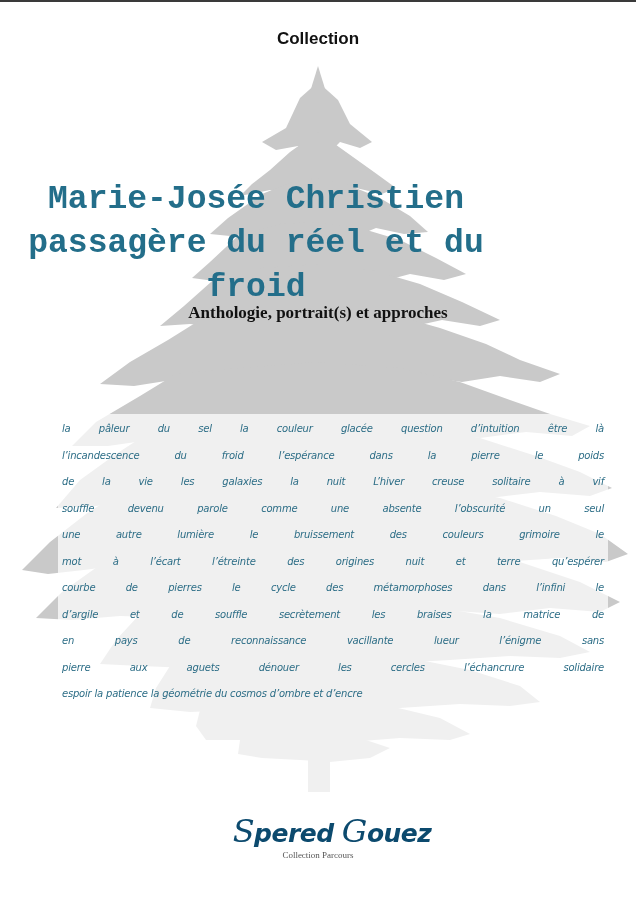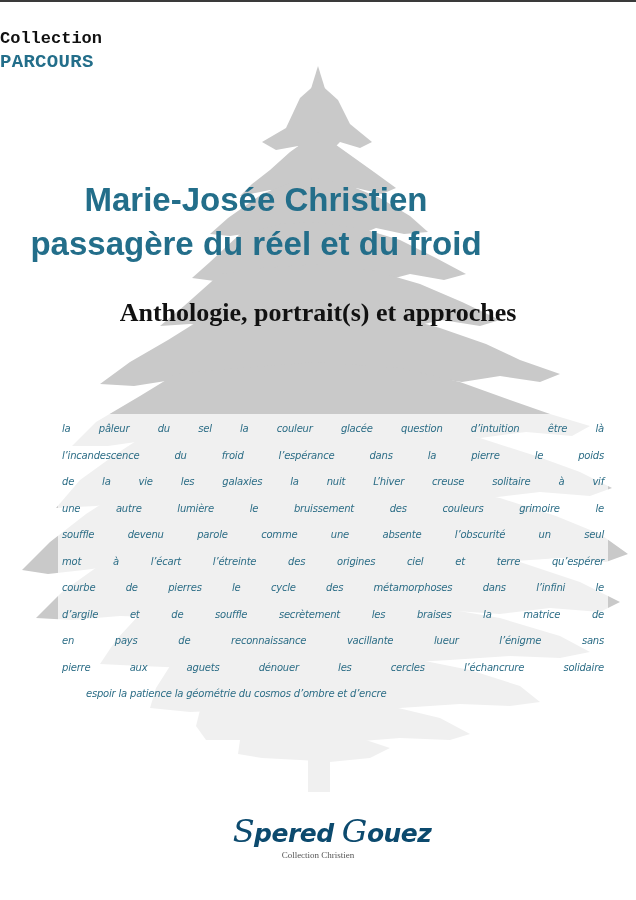--- a/index.html
+++ b/index.html
@@ -22,22 +22,23 @@
       top: 0;
       width: 636px;
       height: 900px;
       z-index: 0;
     }
     .collection-block {
       position: absolute;
       left: 0;
       width: 636px;
       top: 26px;
-      z-index: 2;
-      font-family: Liberation Mono, monospace;
+      text-align: center;
+      z-index: 2;
+      font-family: Liberation Sans, sans-serif;
     }
     .collection-label {
       font-size: 17px;
       line-height: 22px;
       color: #111111;
       font-weight: bold;
     }
     .collection-name {
       font-size: 19px;
       line-height: 24px;
@@ -45,41 +46,41 @@
       font-weight: bold;
       letter-spacing: 0.3px;
     }
     .title-block {
       position: absolute;
       left: 0;
       width: 512px;
       top: 176px;
       text-align: center;
       z-index: 2;
-      font-family: Liberation Sans, sans-serif;
+      font-family: Liberation Mono, monospace;
       color: #236e8a;
       font-weight: bold;
     }
     .author {
       font-size: 33px;
       line-height: 44px;
     }
     .book-title {
       font-size: 33px;
       line-height: 44px;
     }
     .subtitle {
       position: absolute;
       left: 0;
       width: 636px;
       top: 298px;
       text-align: center;
       z-index: 2;
       font-family: "Liberation Serif", "DejaVu Serif", serif;
-      font-size: 26px;
+      font-size: 17px;
       line-height: 26px;
       font-weight: bold;
       color: #111111;
     }
     .poem-backdrop {
       position: absolute;
       left: 58px;
       top: 412px;
       width: 550px;
       height: 384px;
@@ -101,21 +102,20 @@
     }
     .poem-line {
       white-space: nowrap;
       text-align: justify;
       text-align-last: justify;
       display: block;
       width: 542px;
     }
     .poem-line.last {
       text-align-last: left;
-      margin-left: 24px;
     }
     .publisher {
       position: absolute;
       left: 0;
       width: 636px;
       top: 812px;
       text-align: center;
       z-index: 2;
     }
     .publisher-logo {
@@ -169,44 +169,43 @@
       <polygon points="170,664 240,656 318,652 410,656 470,668 520,684 540,700 510,704 460,702 400,706 340,710 300,710 240,708 190,710 150,706 156,686"></polygon>
       <polygon points="200,708 260,702 318,700 390,704 440,716 470,732 450,738 400,736 350,740 318,742 280,740 240,738 206,738 196,724"></polygon>
       <polygon points="240,738 290,734 318,732 360,736 390,746 370,756 330,760 300,758 262,756 238,752"></polygon>
 
       <rect x="308" y="740" width="22" height="50"></rect>
     </g>
   </svg>
 
   <div class="collection-block">
     <div class="collection-label">Collection</div>
-    <div class="collection-name">PARCOURS</div>
   </div>
 
   <div class="title-block">
     <div class="author">Marie-Josée Christien</div>
     <div class="book-title">passagère du réel et du froid</div>
   </div>
 
   <div class="subtitle">Anthologie, portrait(s) et approches</div>
 
   <div class="poem-backdrop"></div>
 
   <div class="poem">
     <span class="poem-line">la pâleur du sel la couleur glacée question d’intuition être là</span>
     <span class="poem-line">l’incandescence du froid l’espérance dans la pierre le poids</span>
     <span class="poem-line">de la vie les galaxies la nuit L’hiver creuse  solitaire à vif</span>
+    <span class="poem-line">souffle devenu parole comme une absente l’obscurité un seul</span>
     <span class="poem-line">une autre lumière le bruissement des couleurs grimoire le</span>
-    <span class="poem-line">souffle devenu parole comme une absente l’obscurité un seul</span>
-    <span class="poem-line">mot à l’écart l’étreinte des origines ciel et terre qu’espérer</span>
+    <span class="poem-line">mot à l’écart l’étreinte des origines nuit et terre qu’espérer</span>
     <span class="poem-line">courbe de pierres le cycle des métamorphoses dans l’infini le</span>
     <span class="poem-line">d’argile et de souffle secrètement les braises la matrice de</span>
     <span class="poem-line">en pays de reconnaissance vacillante lueur l’énigme sans</span>
     <span class="poem-line">pierre aux aguets dénouer les cercles l’échancrure  solidaire</span>
     <span class="poem-line last">espoir la patience  la géométrie du cosmos d’ombre et d’encre</span>
   </div>
 
   <div class="publisher">
     <div class="publisher-logo"><span class="cap">S</span><span>pered </span><span class="cap">G</span><span>ouez</span></div>
-    <div class="publisher-sub">Collection Christien</div>
+    <div class="publisher-sub">Collection Parcours</div>
   </div>
 
 </div>
 
 </body></html>

